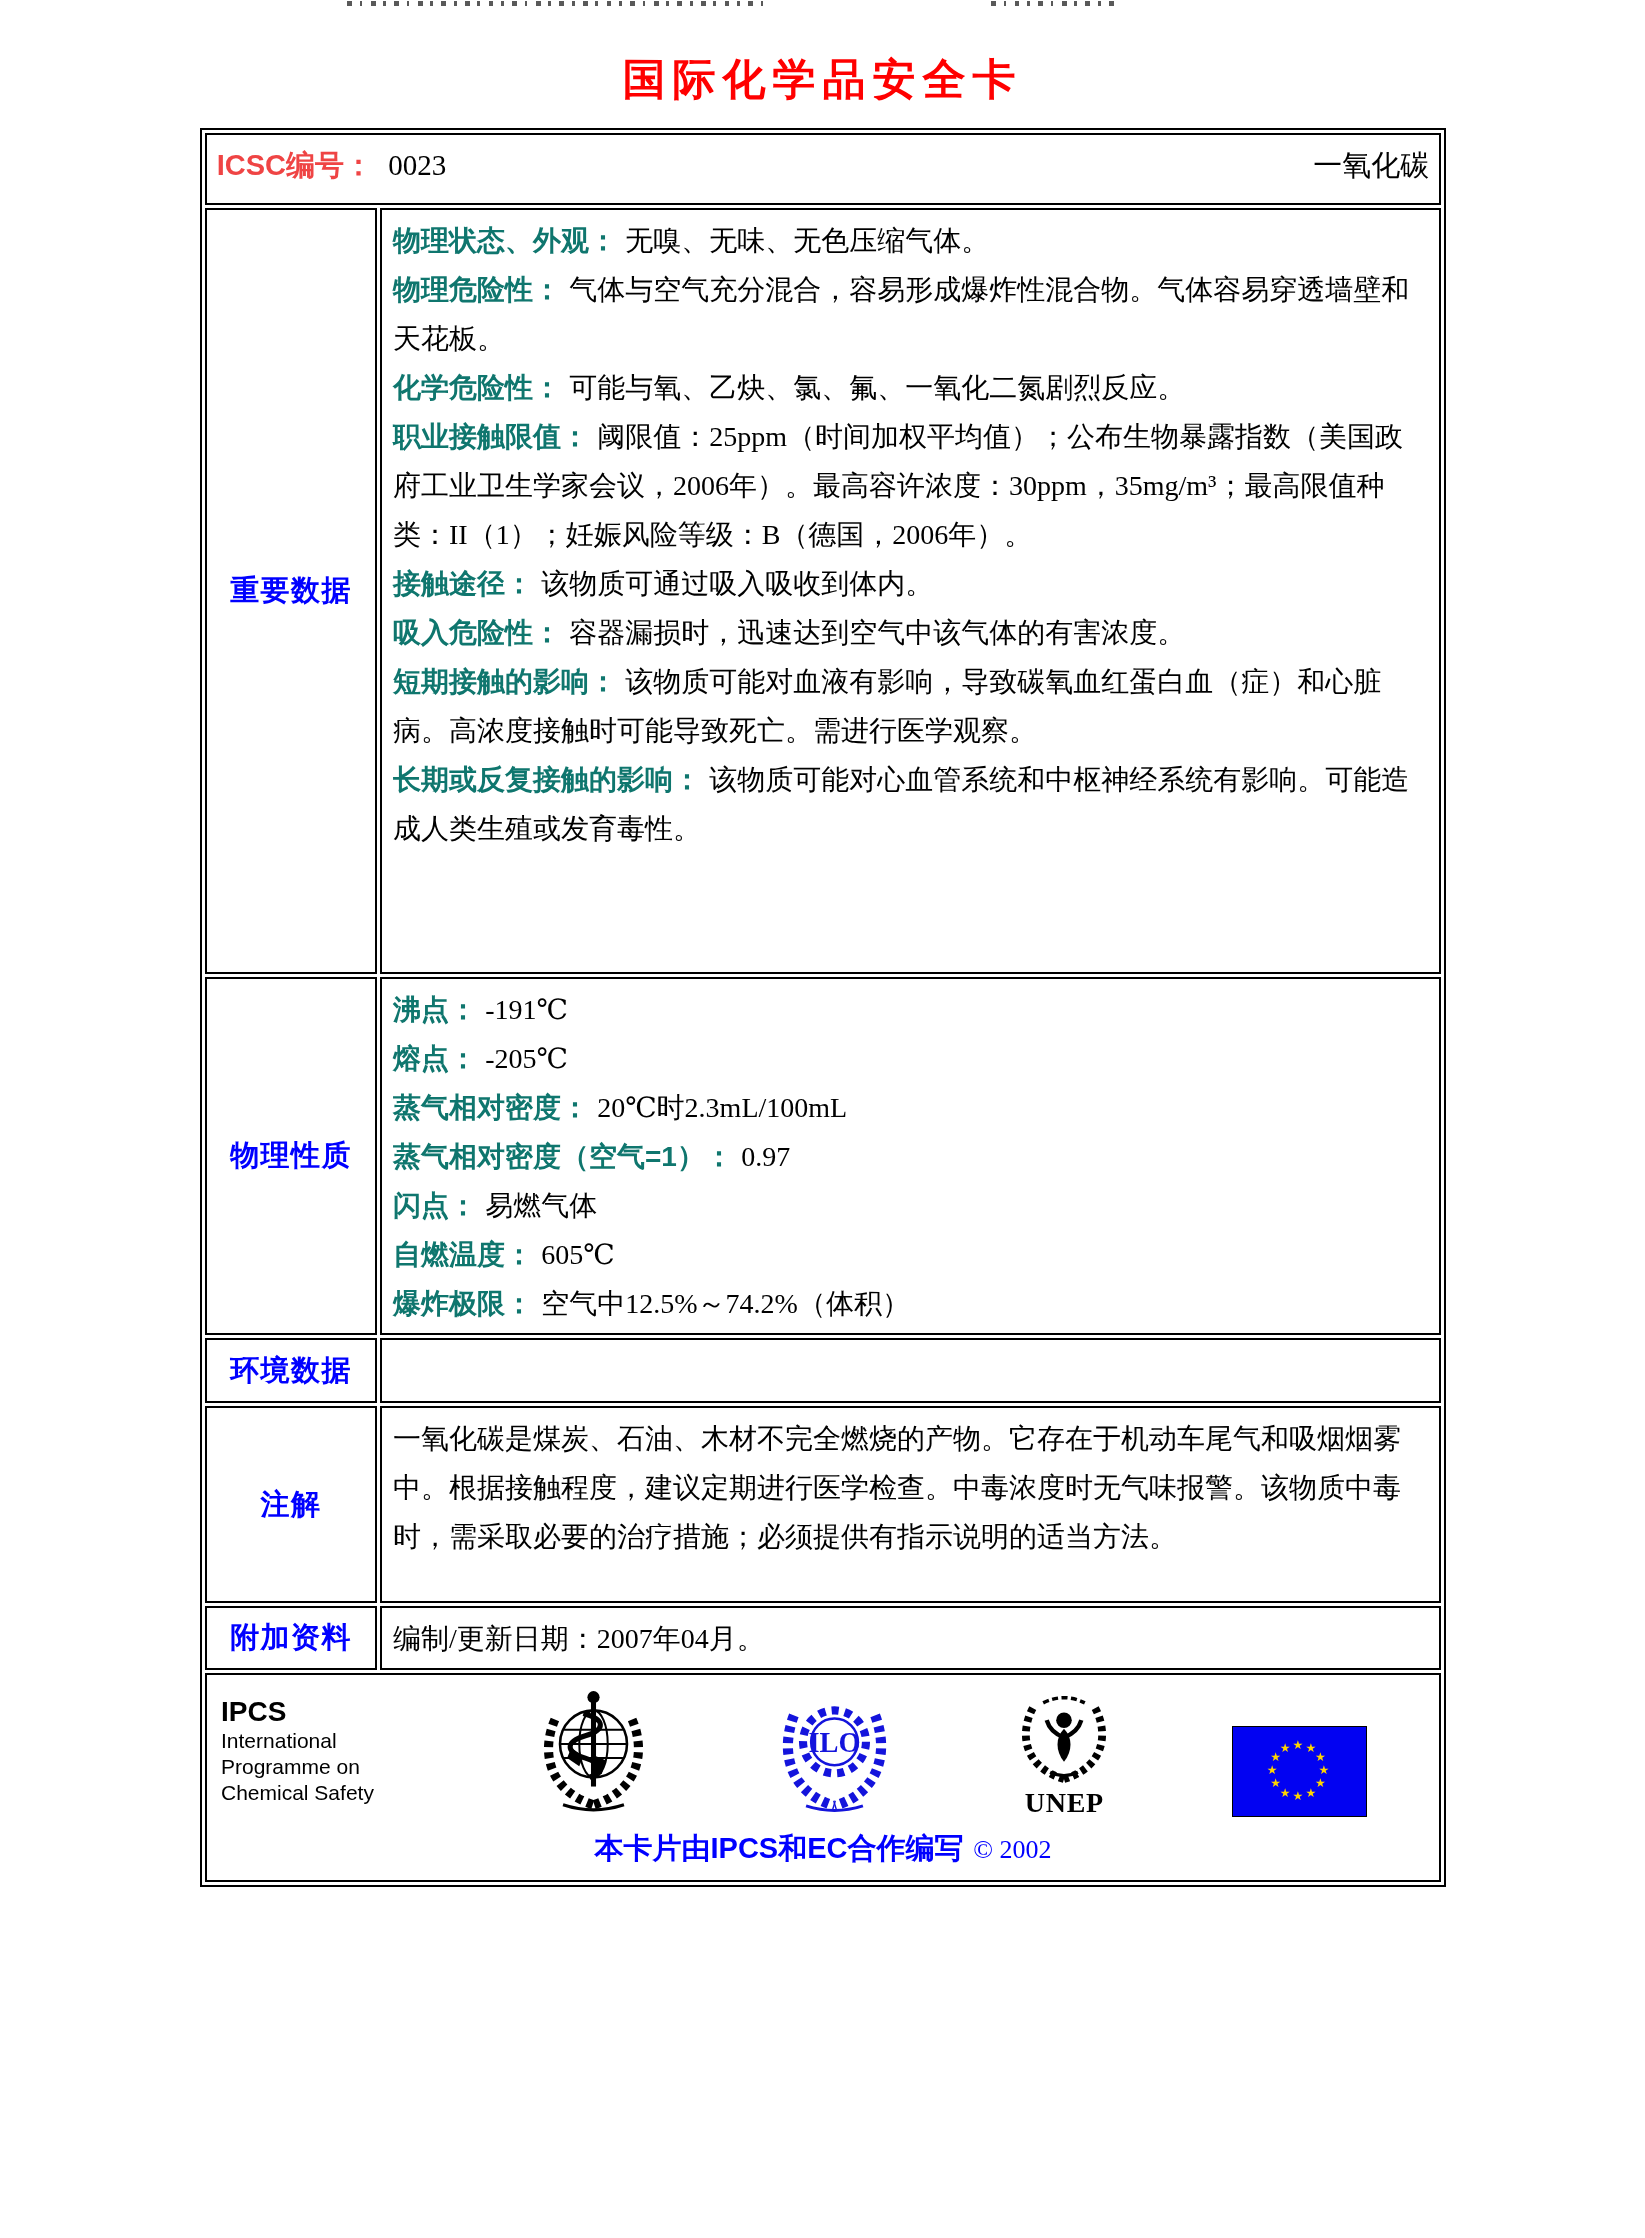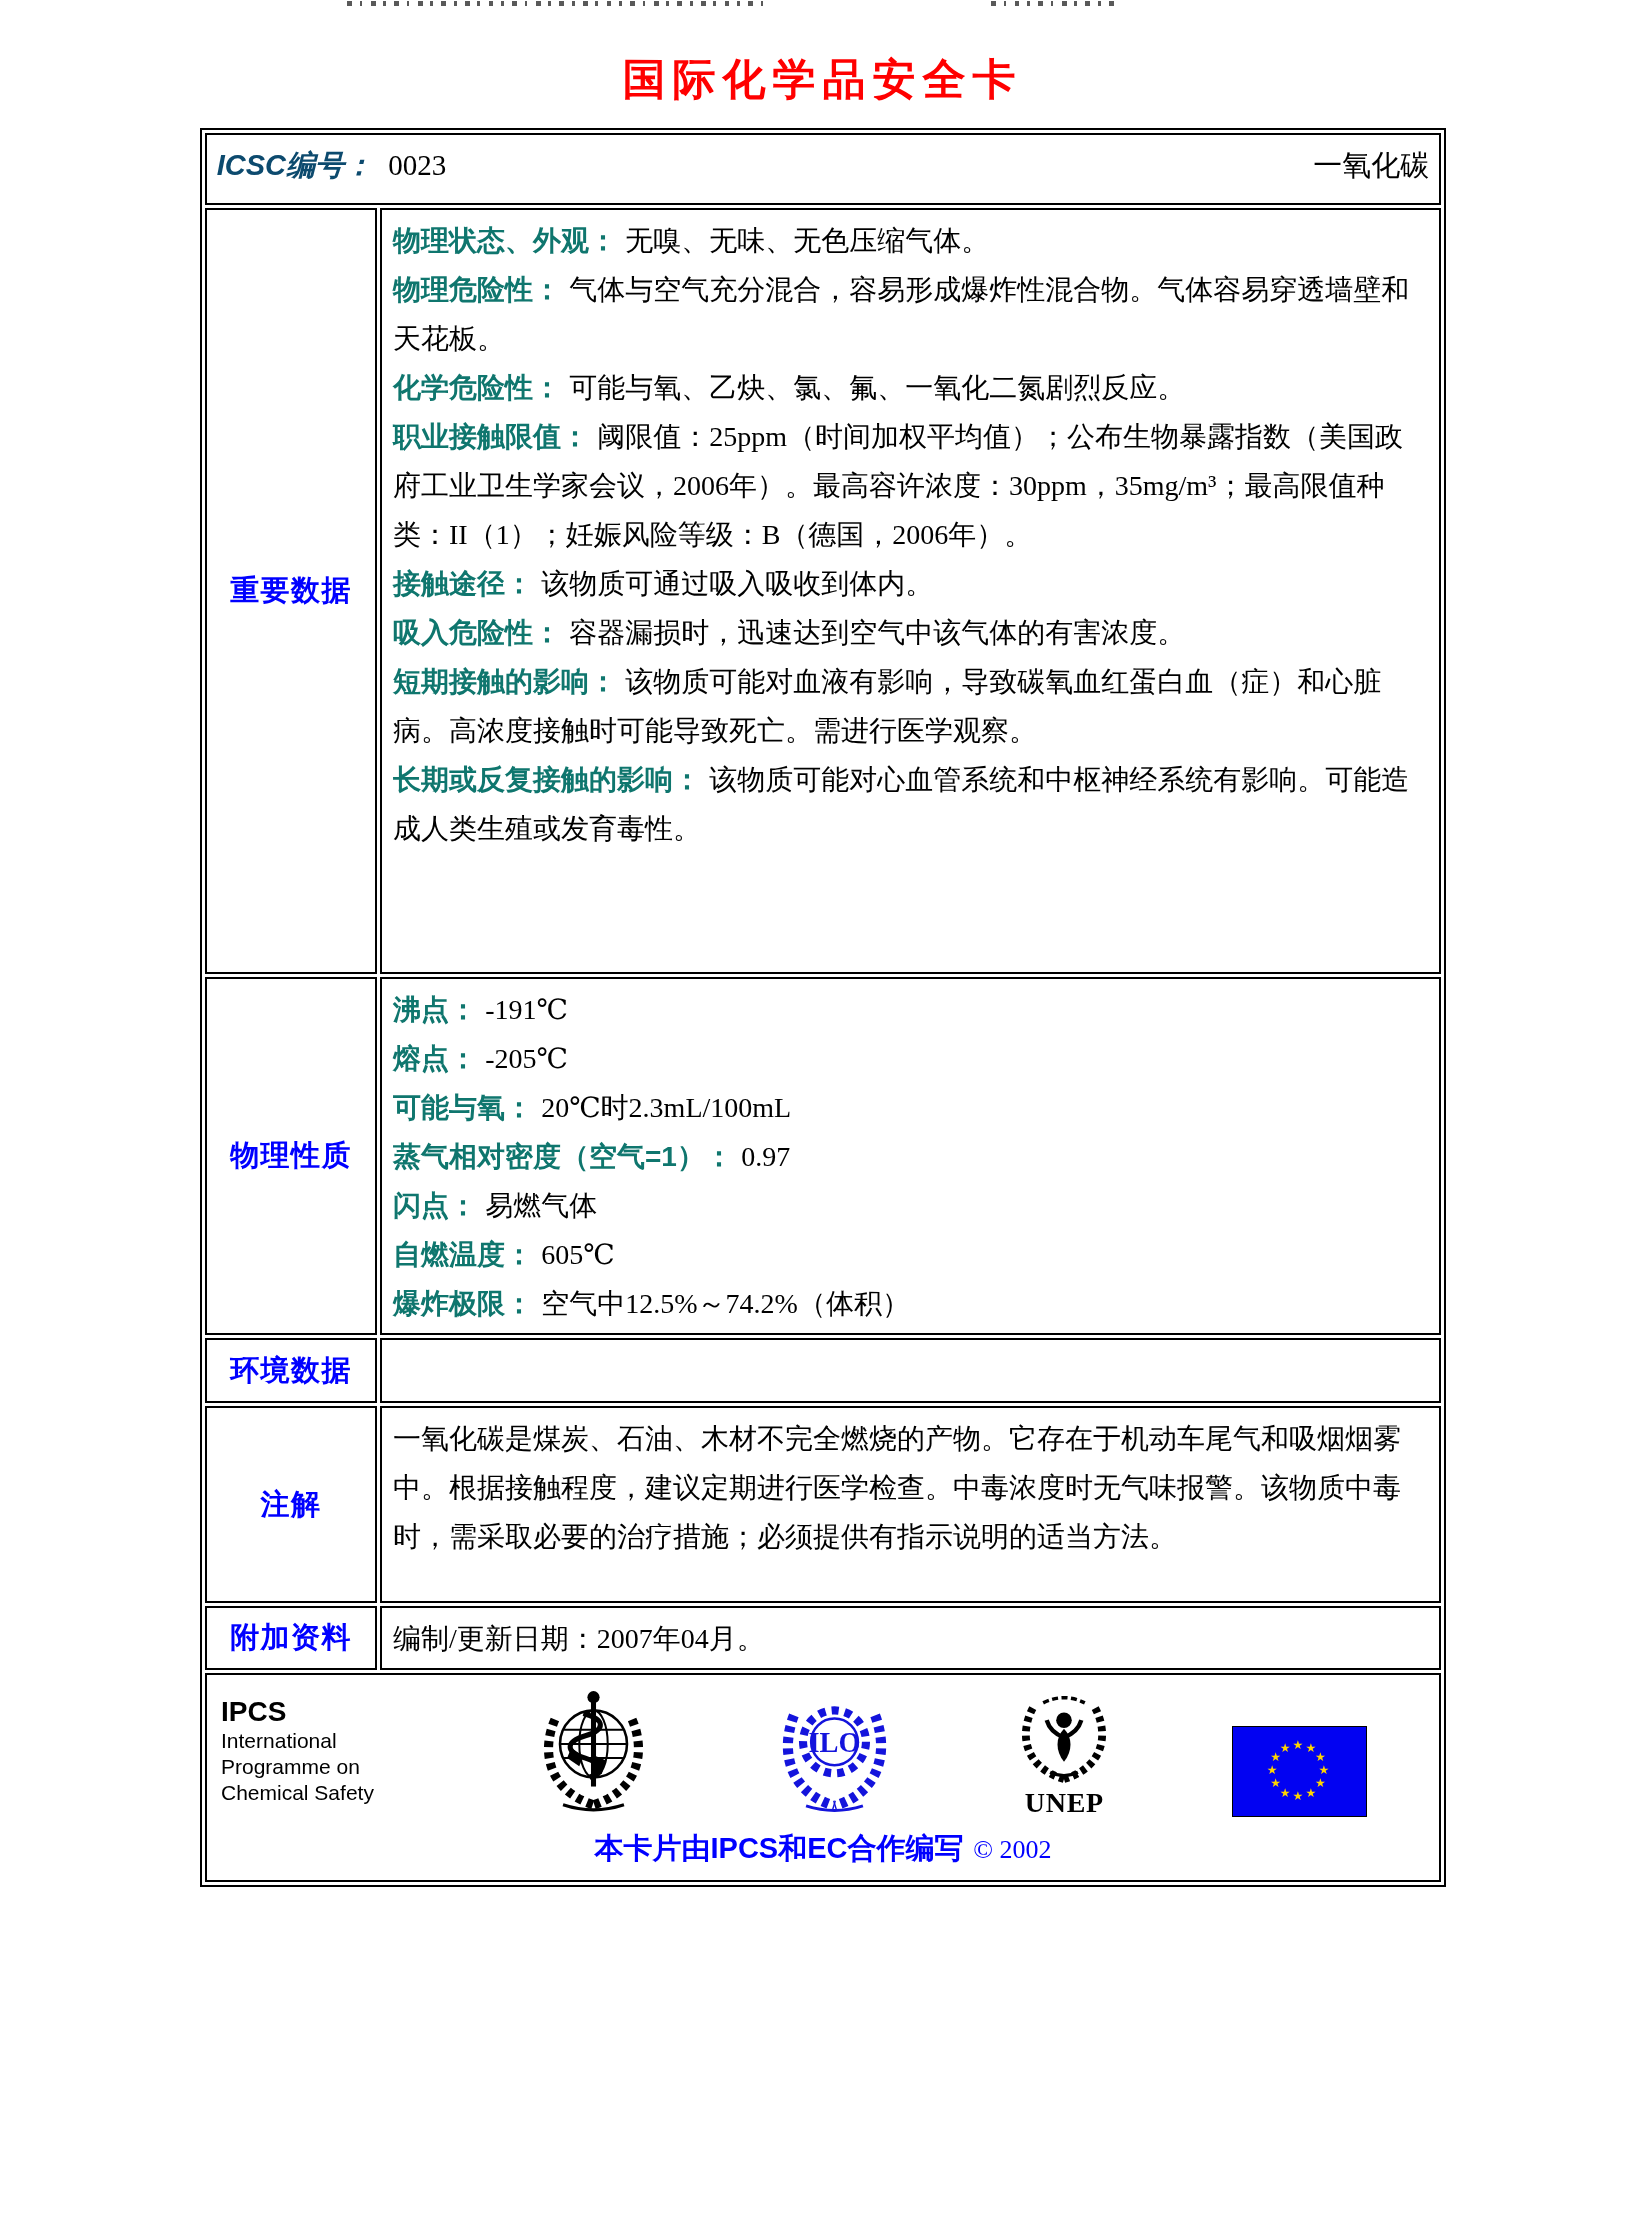--- a/index.html
+++ b/index.html
@@ -35,23 +35,22 @@
   td.lab{
     text-align:center;vertical-align:middle;
     color:#0000ff;
     font-family:"Liberation Sans","DejaVu Sans",sans-serif;
     font-size:29px;font-weight:bold;letter-spacing:1.4px;
     padding:2.8px 4.2px;
     margin-left:36px;
   }
   .icsc-row td{font-size:29px;padding:11px 9.7px 7px 9.7px;}
   .icsc-label{
-    color:#0c4a6e;font-weight:bold;
-    font-family:"Liberation Sans","DejaVu Sans",sans-serif;
-    font-style:italic;
+    color:#ef4444;font-weight:bold;
+    font-family:"Liberation Sans","DejaVu Sans",sans-serif;
   }
   .icsc-num{margin-left:15.2px;}
   .chem-name{float:right;}
 
   p.item{margin:0;font-size:28px;line-height:49px;}
   .flabel{
     color:#0f766e;font-weight:bold;
     font-family:"Liberation Sans","DejaVu Sans",sans-serif;
     margin-right:8.3px;
   }
@@ -124,21 +123,21 @@
       <p class="item"><span class="flabel">短期接触的影响：</span><span class="ftext">该物质可能对血液有影响，导致碳氧血红蛋白血（症）和心脏病。高浓度接触时可能导致死亡。需进行医学观察。</span></p>
       <p class="item"><span class="flabel">长期或反复接触的影响：</span><span class="ftext">该物质可能对心血管系统和中枢神经系统有影响。可能造成人类生殖或发育毒性。</span></p>
     </td>
   </tr>
 
   <tr>
     <td class="lab">物理性质</td>
     <td class="content" style="height:327px;">
       <p class="item"><span class="flabel">沸点：</span><span class="ftext">-191℃</span></p>
       <p class="item"><span class="flabel">熔点：</span><span class="ftext">-205℃</span></p>
-      <p class="item"><span class="flabel">可能与氧：</span><span class="ftext">20℃时2.3mL/100mL</span></p>
+      <p class="item"><span class="flabel">蒸气相对密度：</span><span class="ftext">20℃时2.3mL/100mL</span></p>
       <p class="item"><span class="flabel">蒸气相对密度（空气=1）：</span><span class="ftext">0.97</span></p>
       <p class="item"><span class="flabel">闪点：</span><span class="ftext">易燃气体</span></p>
       <p class="item"><span class="flabel">自燃温度：</span><span class="ftext">605℃</span></p>
       <p class="item"><span class="flabel">爆炸极限：</span><span class="ftext">空气中12.5%～74.2%（体积）</span></p>
     </td>
   </tr>
 
   <tr>
     <td class="lab">环境数据</td>
     <td class="content" style="height:50px;"></td>

